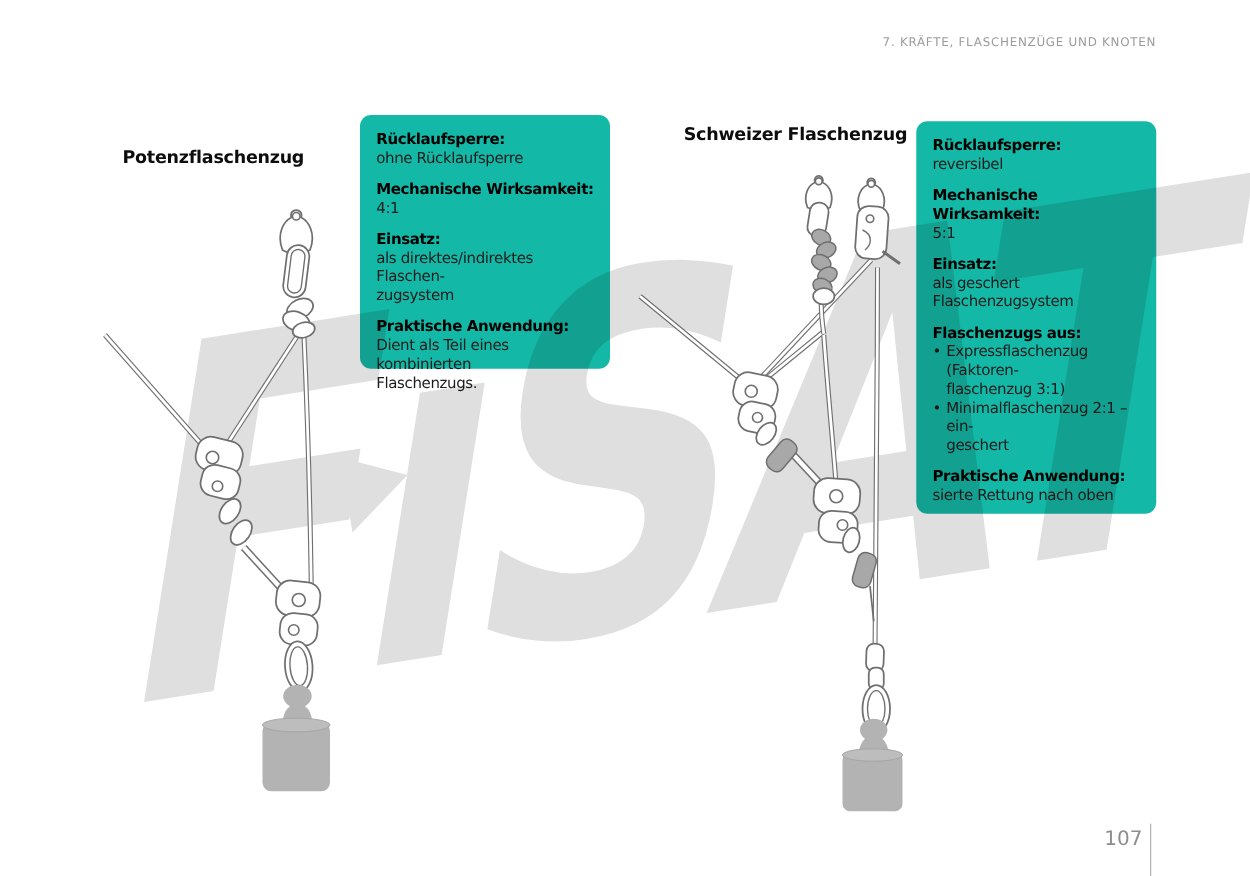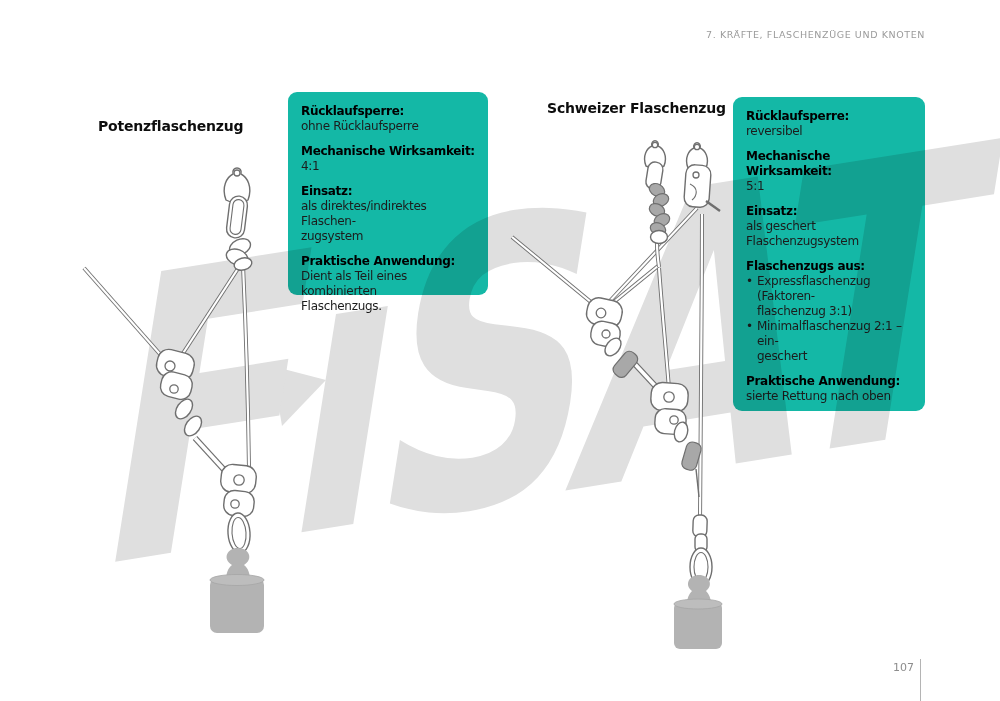--- a/index.html
+++ b/index.html
@@ -21,21 +21,21 @@
   #box-right{left:733px;top:97px;width:166px;height:290px;}
   .info-group + .info-group{margin-top:10px;}
   .info-label{font-weight:bold;color:#000;}
   .bullet-row{display:flex;}
   .bullet-dot{width:11px;flex:none;}
 
   .watermark{position:absolute;left:0;top:0;z-index:2;mix-blend-mode:multiply;
         pointer-events:none;}
   .diagrams{position:absolute;left:0;top:0;z-index:3;pointer-events:none;}
 
-  .page-number{position:absolute;top:661px;right:86px;font-size:11px;
+  .page-number{position:absolute;top:661px;right:86px;font-size:16px;
         color:#8d8d8d;z-index:4;}
   .page-rule{position:absolute;left:920px;top:659px;width:1px;height:42px;
         background:#b4b4b4;z-index:4;}
 
   
   .ropeO{stroke:#6f6f6f;stroke-width:4;fill:none;}
   .ropeI{stroke:#ffffff;stroke-width:2.2;fill:none;}
   .ropeOs{stroke:#6f6f6f;stroke-width:6;fill:none;}
   .ropeIs{stroke:#ffffff;stroke-width:3.6;fill:none;}
   .dev{fill:#ffffff;stroke:#6f6f6f;stroke-width:1.4;}

